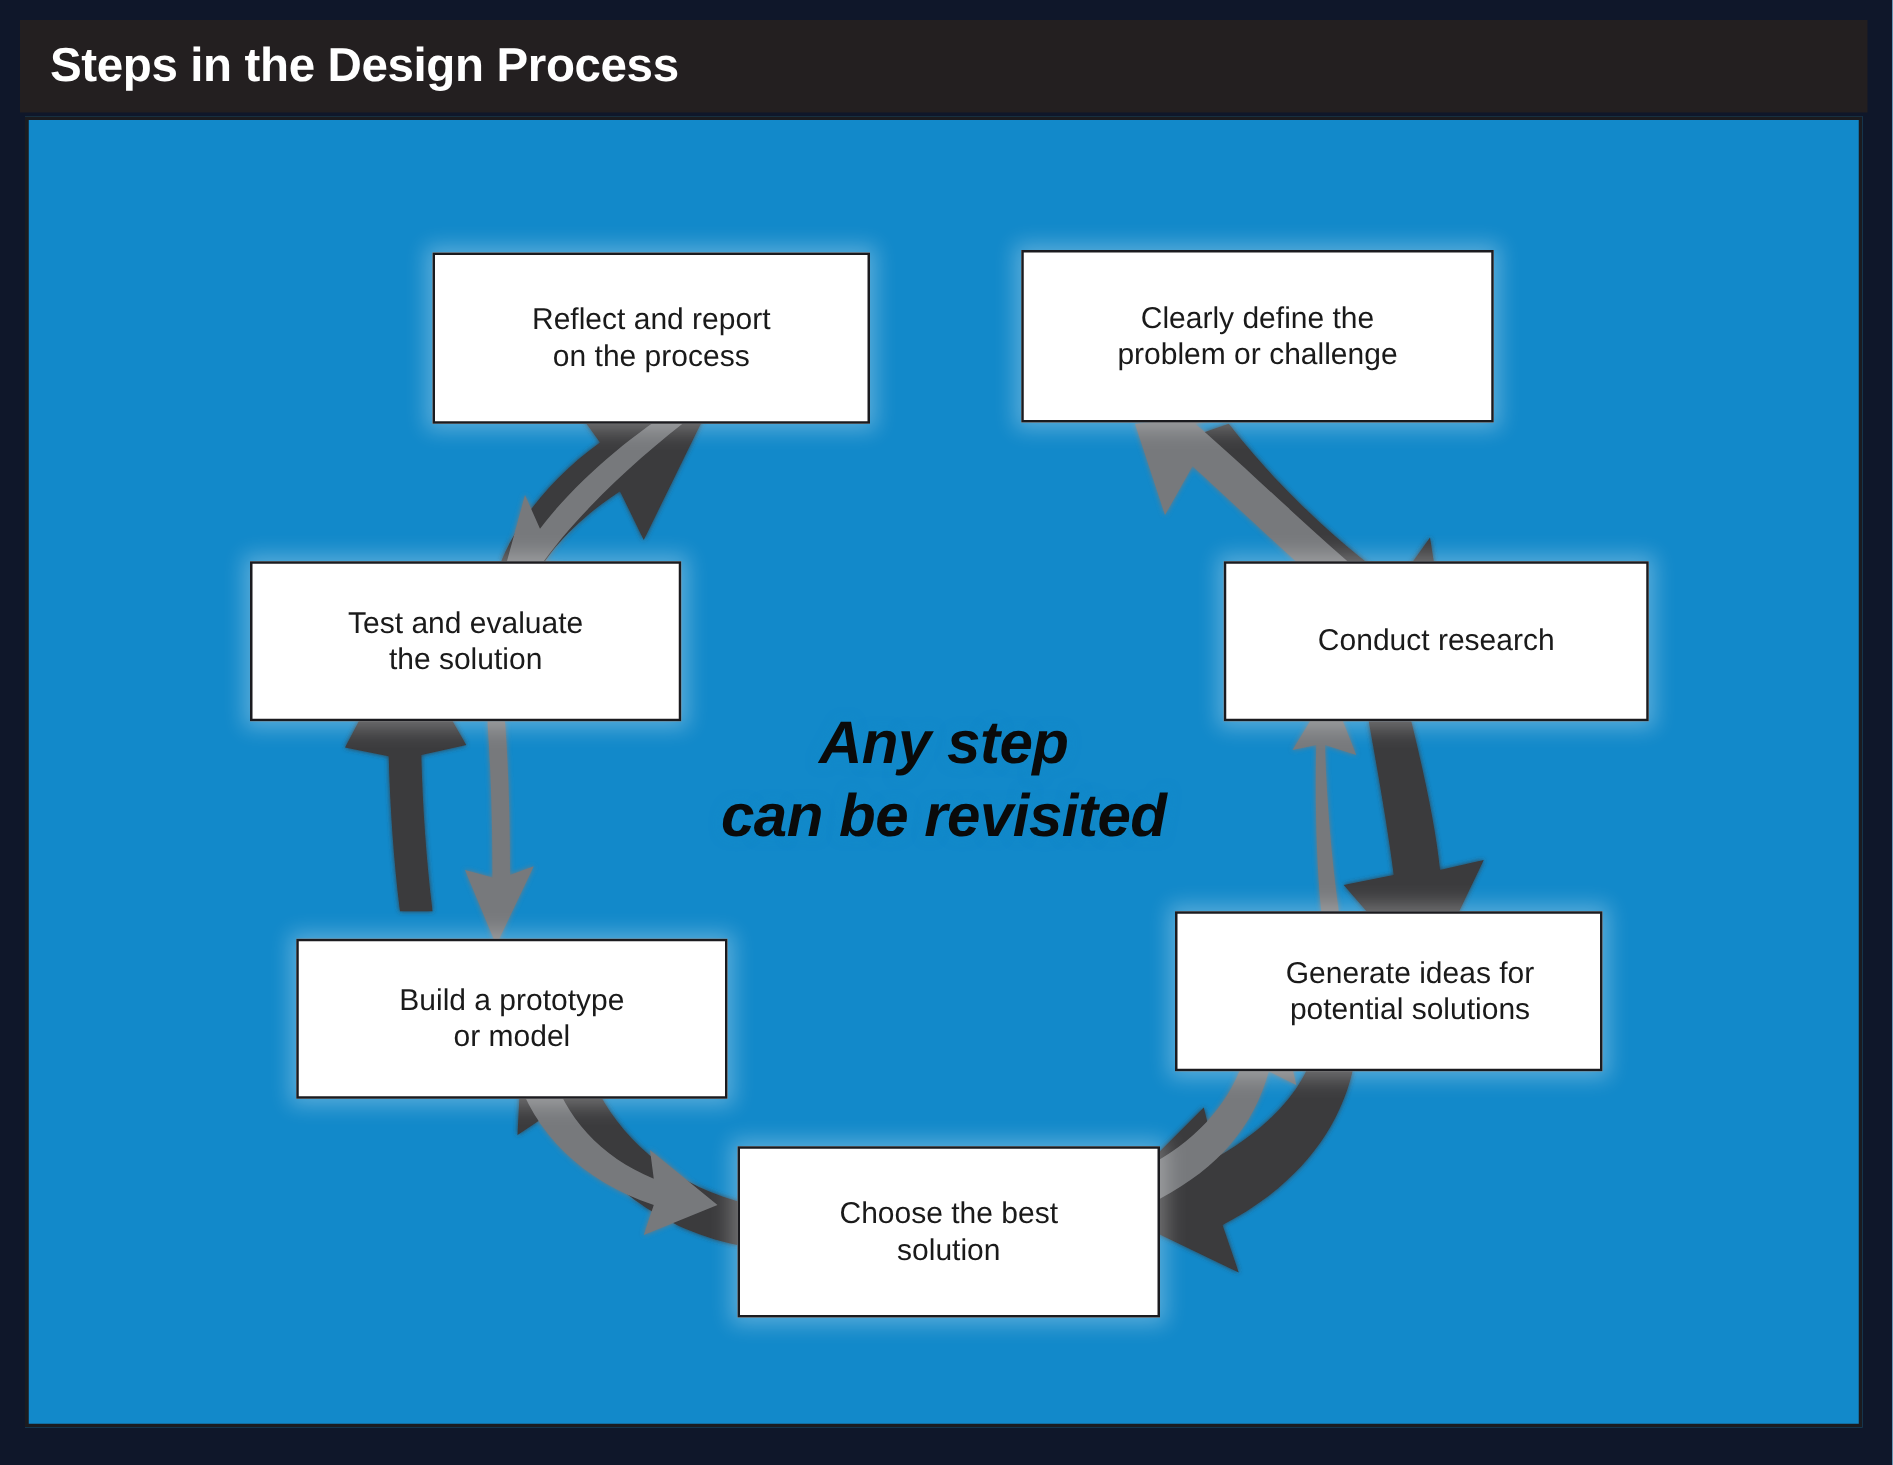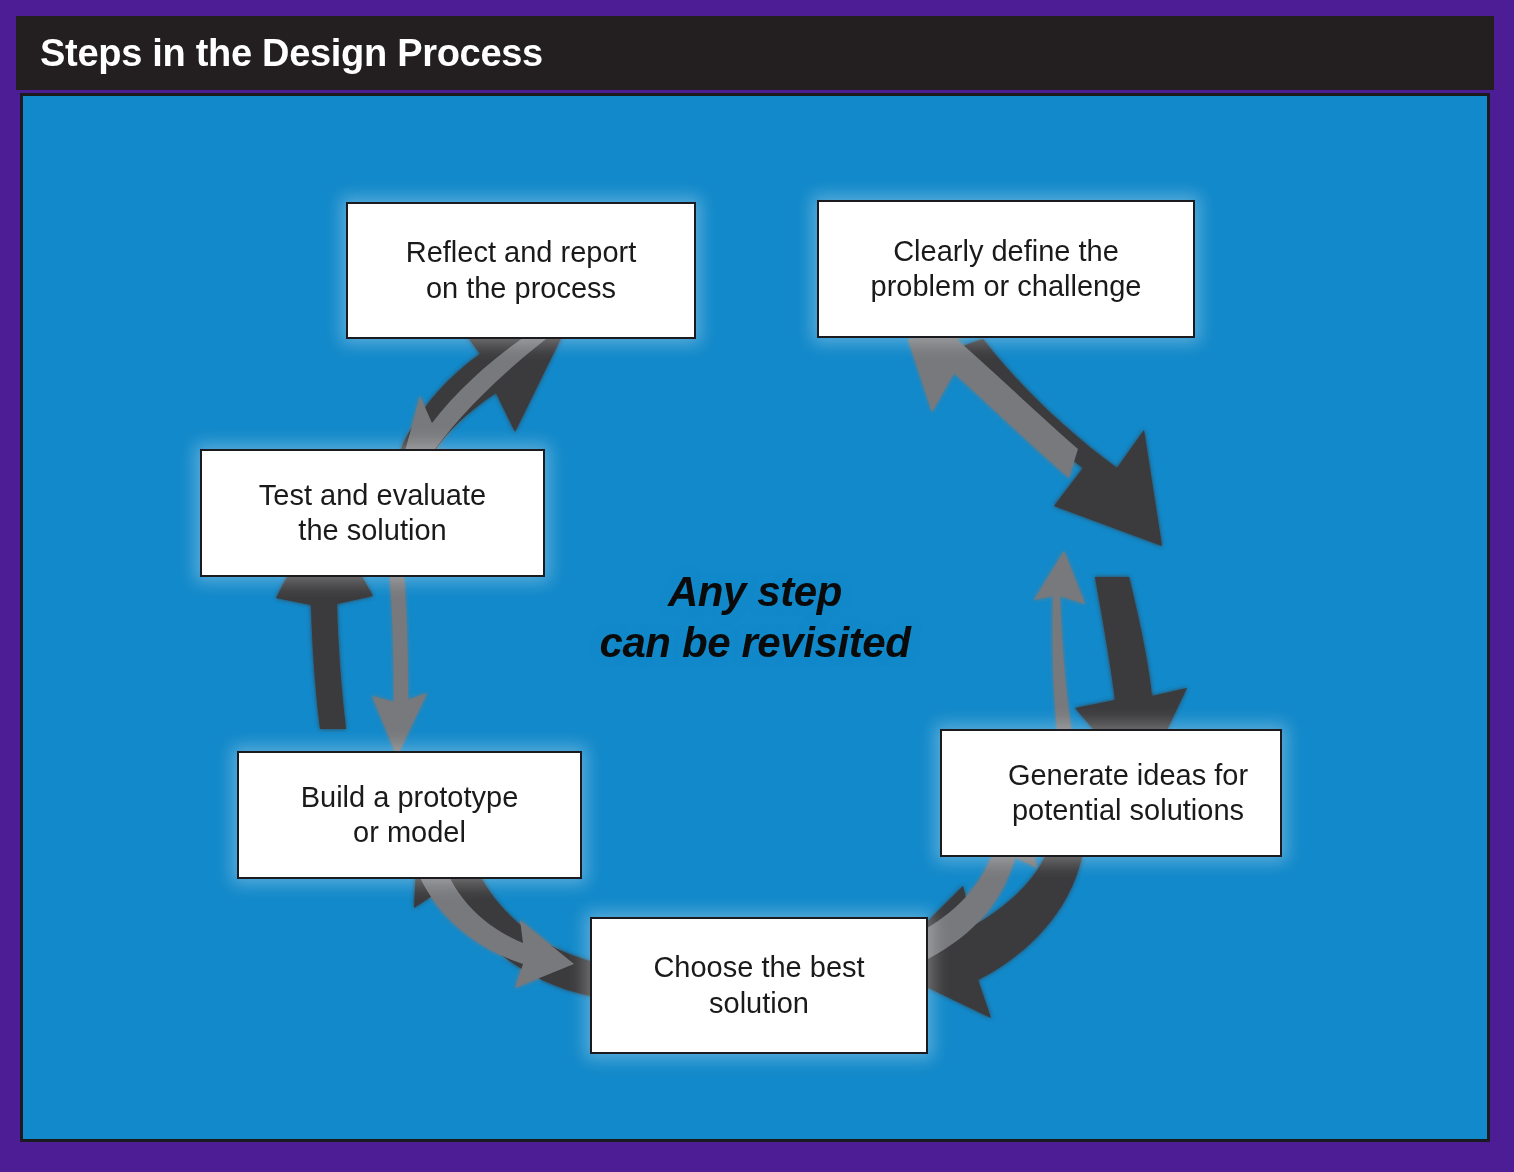--- a/index.html
+++ b/index.html
@@ -2,21 +2,21 @@
 <html><head>
 <meta charset="utf-8">
 <style>
   html,body{margin:0;padding:0;}
   body{
     width:1514px;height:1172px;
     background:#ffffff;
     font-family:"Liberation Sans", sans-serif;
     overflow:hidden;
   }
-  #page{position:relative;width:1514px;height:1172px;background:#4c1d95;}
+  #page{position:relative;width:1514px;height:1172px;background:#0f172a;}
 
   
   .header-bar{
     position:absolute;left:16px;top:16px;width:1478px;height:74px;
     background:#231f20;
   }
   .header-title{
     position:absolute;left:24px;top:50%;transform:translateY(-50%);
     color:#ffffff;font-size:38px;font-weight:bold;letter-spacing:-0.3px;
     white-space:nowrap;font-family:"Liberation Sans", sans-serif;
@@ -37,21 +37,21 @@
 
   
   .node{
     position:absolute;
     background:#ffffff;
     border:2px solid #1b1b1f;
     box-sizing:border-box;
     display:flex;align-items:center;justify-content:center;
     text-align:center;
     color:#1a1a1a;
-    font-size:29px;
+    font-size:24px;
     line-height:1.22;
     box-shadow:0 0 16px 5px rgba(255,255,255,0.30);
     padding:4px 10px;
     z-index:3;
   }
   .node span{display:block;white-space:pre-line;}
 
   
   #node-reflect  {left:323px; top:106px;  width:350px; height:137px;}
   #node-define   {left:763px; top:104px;  width:378px; height:138px;margin-left:31px;}
@@ -59,21 +59,21 @@
   #node-generate {left:917px; top:633px;  width:342px; height:128px;padding-left:44px;}
   #node-choose   {left:567px; top:821px;  width:338px; height:137px;align-items:center;}
   #node-build    {left:214px; top:655px;  width:345px; height:128px;}
   #node-test     {left:177px; top:353px;  width:345px; height:128px;}
 
   
   .center-caption{
     position:absolute;left:50%;top:470px;transform:translateX(-50%);
     text-align:center;
     color:#0a0a0a;
-    font-size:42px;
+    font-size:48px;
     font-weight:bold;
     font-style:italic;
     line-height:1.22;
     white-space:pre-line;
     letter-spacing:-0.4px;
     z-index:2;
     text-shadow:0 0 10px rgba(18,137,202,0.9);
   }
 </style>
 </head>
@@ -251,20 +251,23 @@
       <div class="node" id="node-reflect">
         <span>Reflect and report
 on the process</span>
       </div>
 
       <div class="node" id="node-define">
         <span>Clearly define the
 problem or challenge</span>
       </div>
 
+      <div class="node" id="node-research">
+        <span>Conduct research</span>
+      </div>
 
       <div class="node" id="node-generate">
         <span>Generate ideas for
 potential solutions</span>
       </div>
 
       <div class="node" id="node-choose">
         <span>Choose the best
 solution</span>
       </div>

